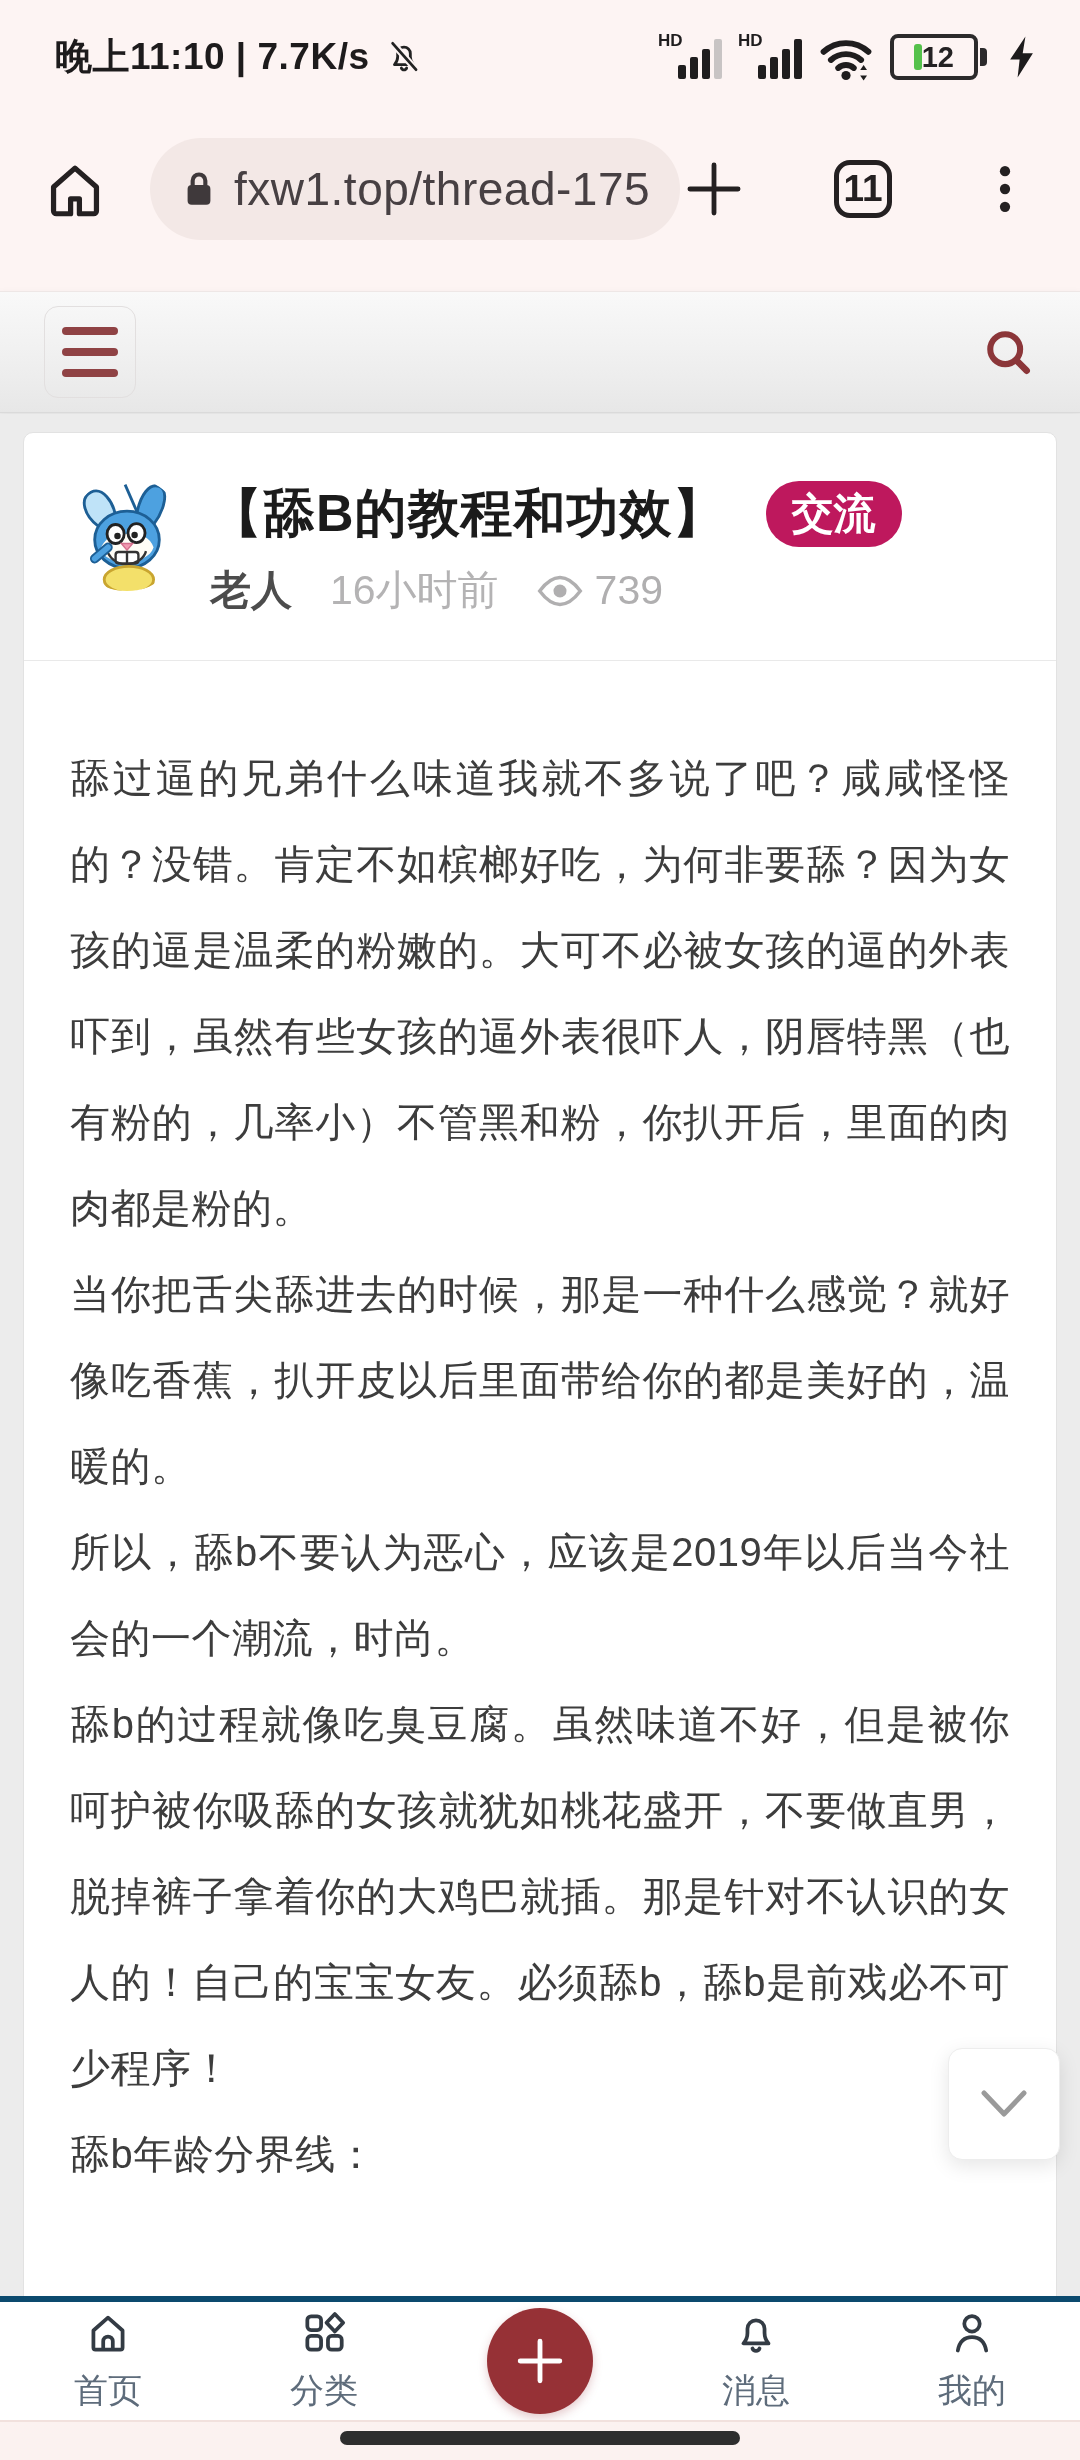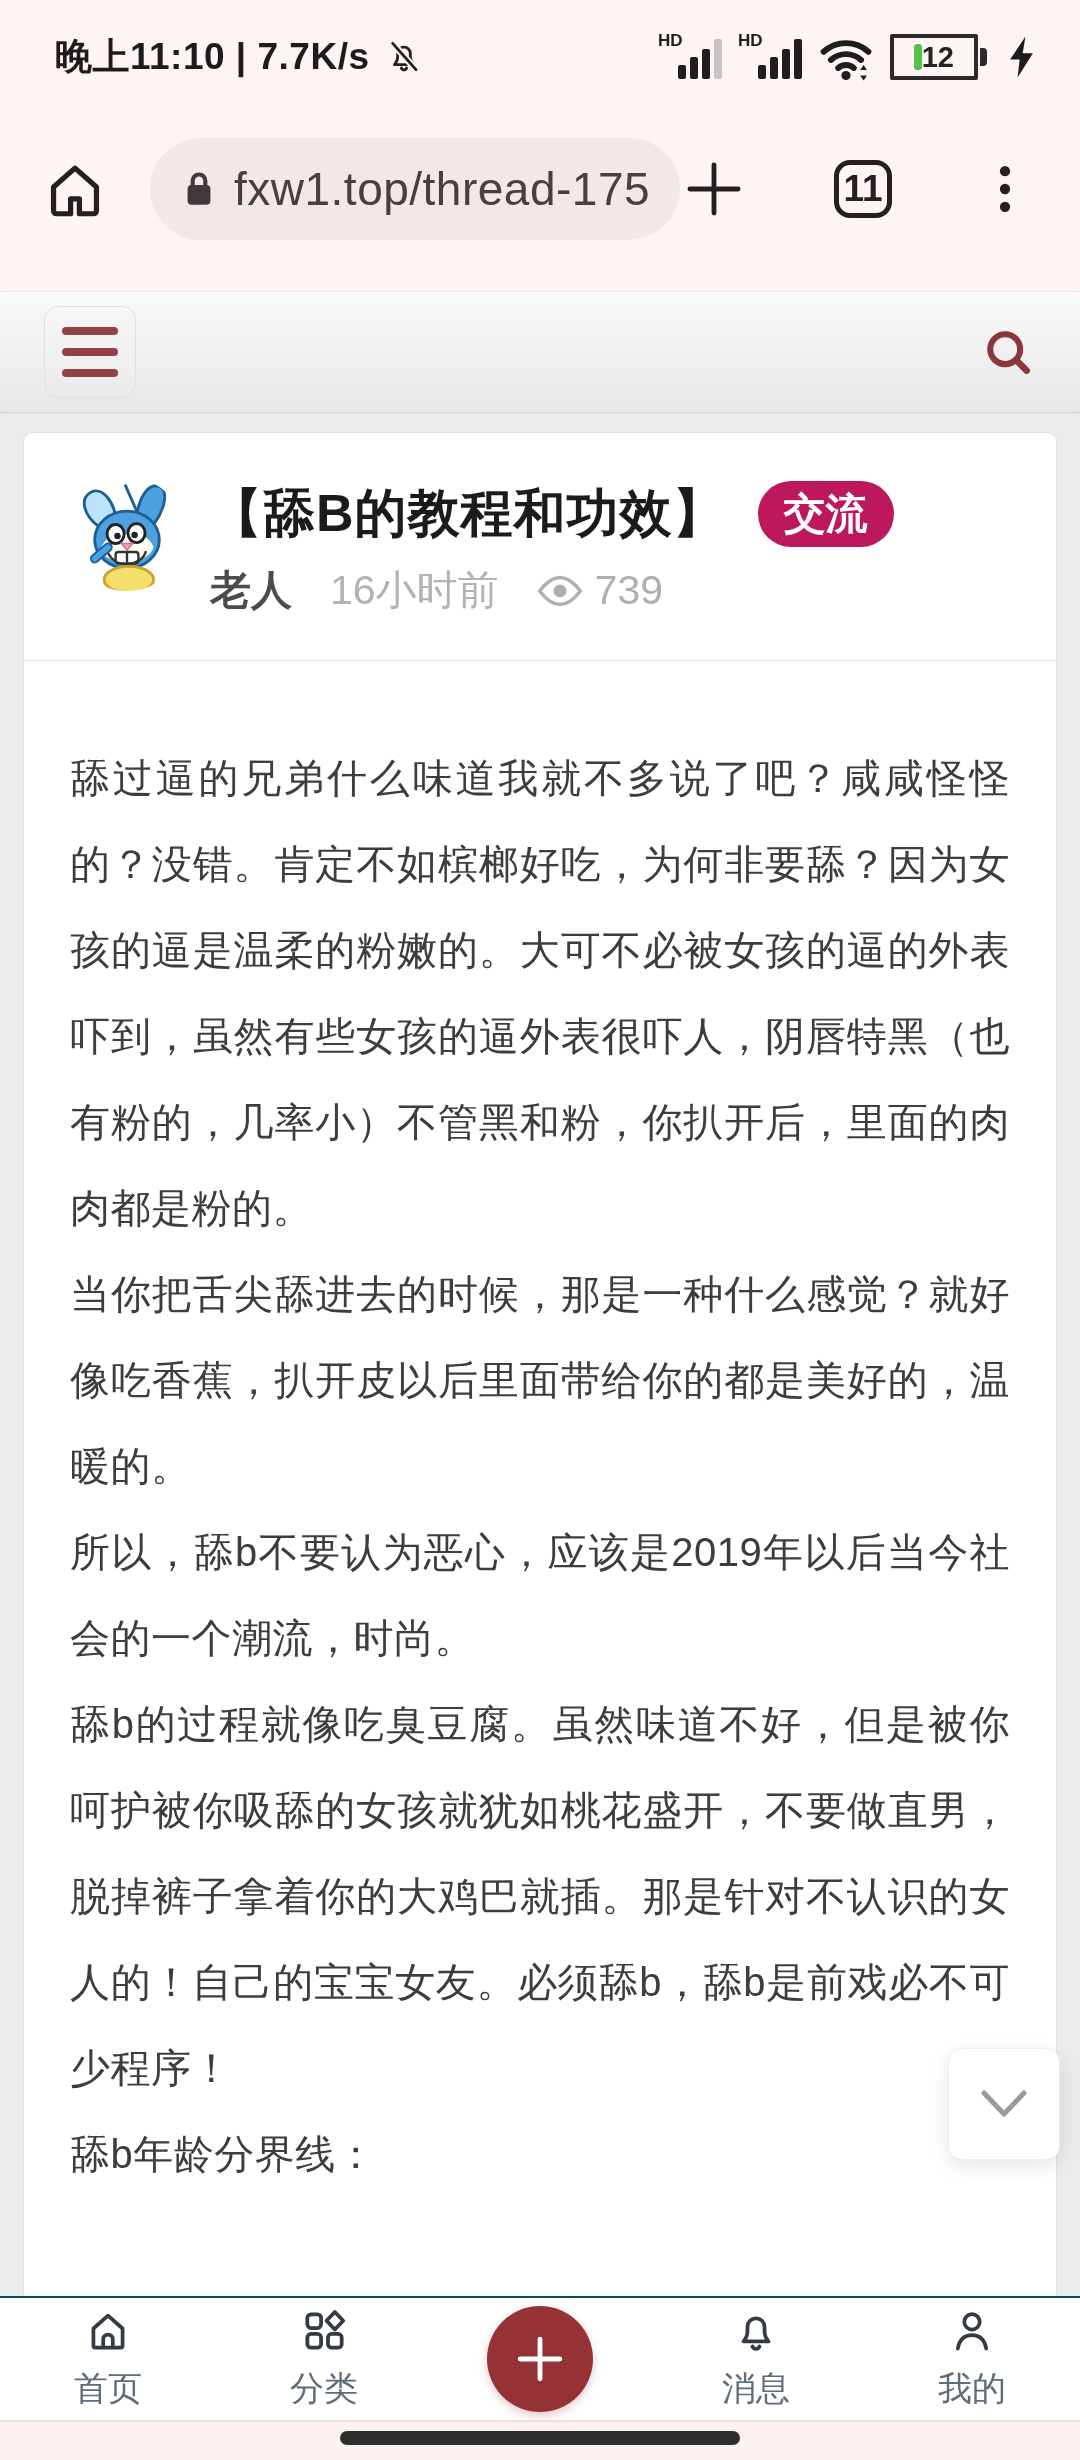--- a/index.html
+++ b/index.html
@@ -21,21 +21,21 @@
   .status-time { font-size:37px; font-weight:700; color:#1d1b1c; letter-spacing:0.5px; }
   .status-right { margin-left:auto; display:flex; align-items:center; gap:16px; }
   .sig { position:relative; width:64px; height:48px; }
   .sig .hd { position:absolute; left:0; top:-2px; font-size:17px; font-weight:700; color:#1f1d1e; }
   .sig .bars { position:absolute; right:0; bottom:2px; display:flex; align-items:flex-end; gap:4px; }
   .sig .bars i { display:block; width:8px; background:#1f1d1e; border-radius:2px; }
   .sig .bars i.b1{height:14px}.sig .bars i.b2{height:22px}.sig .bars i.b3{height:30px}.sig .bars i.b4{height:40px}
   .sig .bars i.dim{ background:#c8c4c4; }
   .battery {
     position:relative; width:88px; height:46px;
-    border:4px solid #2c2a2b; border-radius:2px;
+    border:4px solid #2c2a2b; border-radius:8px;
     display:flex; align-items:center; padding:0 20px; margin-right:10px;
   }
   .battery .charge { width:10px; height:26px; background:#55c14b; border-radius:3px; }
   .battery .pct { flex:1; text-align:center; font-size:29px; font-weight:600; color:#242223; }
   .battery .cap { position:absolute; right:-13px; top:50%; transform:translateY(-50%); width:7px; height:18px; background:#2c2a2b; border-radius:0 4px 4px 0; }
 
   
   .browserbar {
     height:195px; background:#fdf4f3;
     display:flex; align-items:center; padding:0 48px 10px 42px;
@@ -83,21 +83,21 @@
   .card {
     background:#ffffff; border:1px solid #e2e2e2; border-radius:10px;
     min-height:calc(100% + 40px);
   }
   .thread-head {
     display:flex; align-items:flex-start; gap:26px;
     padding:44px 40px 42px 46px; border-bottom:1px solid #e9e9e9;
   }
   .avatar { width:114px; height:114px; border-radius:50%; overflow:hidden; flex:none; background:#fff; }
   .head-right { flex:1; min-width:0; padding-top:2px; }
-  .title-row { display:flex; align-items:center; gap:32px; }
+  .title-row { display:flex; align-items:center; gap:40px; }
   .thread-title { font-size:52px; font-weight:700; color:#1b1b1b; letter-spacing:1px; white-space:nowrap; }
   .badge {
     background:#be185d; color:#fff; font-size:42px; font-weight:700;
     padding:8px 26px; border-radius:40px; line-height:1.2; flex:none;
   }
   .meta-row { margin-top:14px; display:flex; align-items:center; gap:38px; font-size:41px; }
   .author { color:#4c4c4c; font-weight:600; }
   .ptime { color:#b4b3b4; }
   .views { display:flex; align-items:center; gap:12px; color:#b0afb0; }
 
@@ -111,21 +111,21 @@
   .scroll-down {
     position:absolute; right:20px; top:2048px; width:112px; height:112px;
     background:#fff; border:1px solid #ededed; border-radius:14px;
     box-shadow:0 6px 20px rgba(0,0,0,.10);
     display:flex; align-items:center; justify-content:center; z-index:5;
   }
 
   
   .bottomnav {
     position:absolute; left:0; right:0; bottom:40px; height:124px;
-    background:#fff; border-top:2px solid #0c4a6e;
+    background:#fff; border-top:6px solid #0c4a6e;
     display:flex; align-items:stretch; z-index:6;
   }
   .nav-item {
     flex:1; display:flex; flex-direction:column;
     align-items:center; justify-content:center; gap:10px;
     background:none; border:none;
   }
   .nav-label { font-size:34px; color:#5e6c7b; }
   .fab {
     width:106px; height:106px; border-radius:50%; background:#963136;

